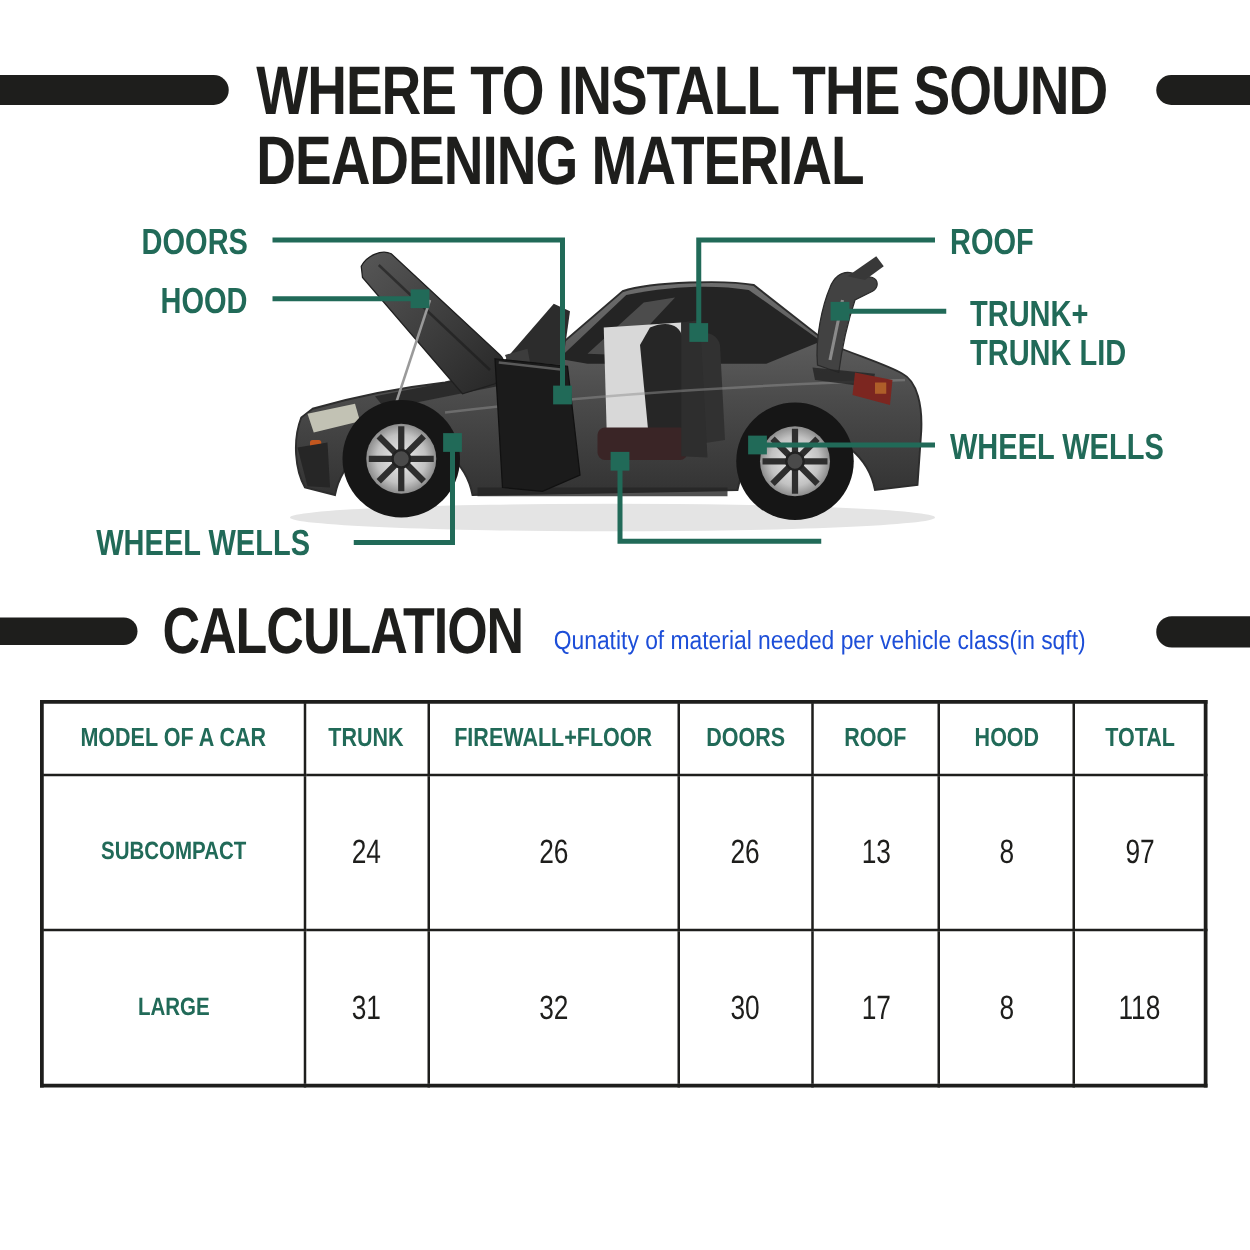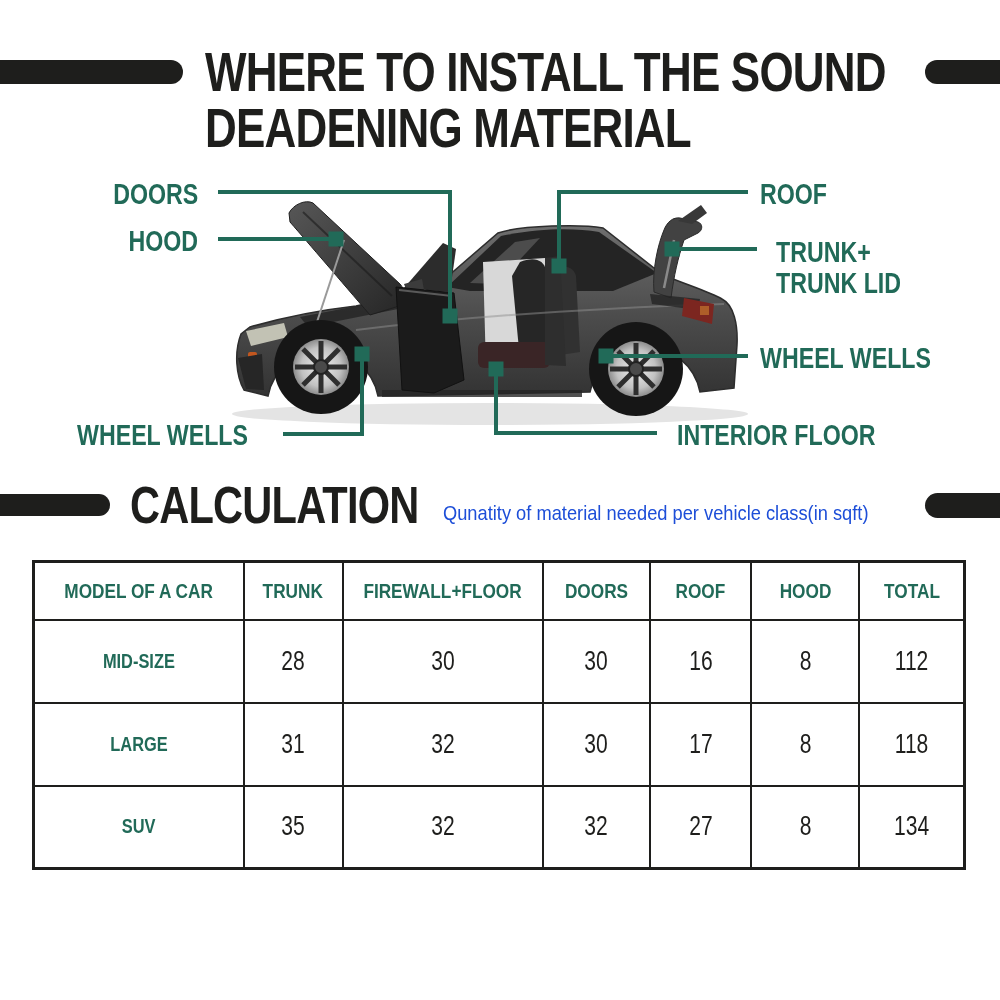--- a/index.html
+++ b/index.html
@@ -186,23 +186,20 @@
   </div>
   <div class="lbl" style="left:776px;top:237px;line-height:31px;">
     <span class="cnd">TRUNK+</span><br>
     <span class="cnd">TRUNK LID</span>
   </div>
   <div class="lbl" style="left:760px;top:343px;">
     <span class="cnd">WHEEL WELLS</span>
   </div>
   <div class="lbl" style="left:77px;top:420px;">
     <span class="cnd">WHEEL WELLS</span>
-  </div>
-  <div class="lbl" style="left:677px;top:420px;">
-    <span class="cnd">INTERIOR FLOOR</span>
   </div>
 
   <div class="bar bar-cl"></div>
   <div class="bar bar-cr"></div>
   <h2 class="calc-title">
     <span class="cnd">CALCULATION</span>
   </h2>
   <div class="calc-sub">
     <span class="cnd">Qunatity of material needed per vehicle class(in sqft)</span>
   </div>
@@ -223,42 +220,33 @@
           <th><span class="cnd-c hdr">TRUNK</span></th>
           <th><span class="cnd-c hdr">FIREWALL+FLOOR</span></th>
           <th><span class="cnd-c hdr">DOORS</span></th>
           <th><span class="cnd-c hdr">ROOF</span></th>
           <th><span class="cnd-c hdr">HOOD</span></th>
           <th><span class="cnd-c hdr">TOTAL</span></th>
         </tr>
     </thead>
     <tbody>
         <tr>
-          <th><span class="cnd-c mdl">MID-SIZE</span></th>
-          <td><span class="cnd-c num">28</span></td>
-          <td><span class="cnd-c num">30</span></td>
-          <td><span class="cnd-c num">30</span></td>
-          <td><span class="cnd-c num">16</span></td>
+          <th><span class="cnd-c mdl">SUBCOMPACT</span></th>
+          <td><span class="cnd-c num">24</span></td>
+          <td><span class="cnd-c num">26</span></td>
+          <td><span class="cnd-c num">26</span></td>
+          <td><span class="cnd-c num">13</span></td>
           <td><span class="cnd-c num">8</span></td>
-          <td><span class="cnd-c num">112</span></td>
+          <td><span class="cnd-c num">97</span></td>
         </tr>
         <tr>
           <th><span class="cnd-c mdl">LARGE</span></th>
           <td><span class="cnd-c num">31</span></td>
           <td><span class="cnd-c num">32</span></td>
           <td><span class="cnd-c num">30</span></td>
           <td><span class="cnd-c num">17</span></td>
           <td><span class="cnd-c num">8</span></td>
           <td><span class="cnd-c num">118</span></td>
         </tr>
-        <tr>
-          <th><span class="cnd-c mdl">SUV</span></th>
-          <td><span class="cnd-c num">35</span></td>
-          <td><span class="cnd-c num">32</span></td>
-          <td><span class="cnd-c num">32</span></td>
-          <td><span class="cnd-c num">27</span></td>
-          <td><span class="cnd-c num">8</span></td>
-          <td><span class="cnd-c num">134</span></td>
-        </tr>
       </tbody>
   </table>
 
 </div>
 
 </body></html>

